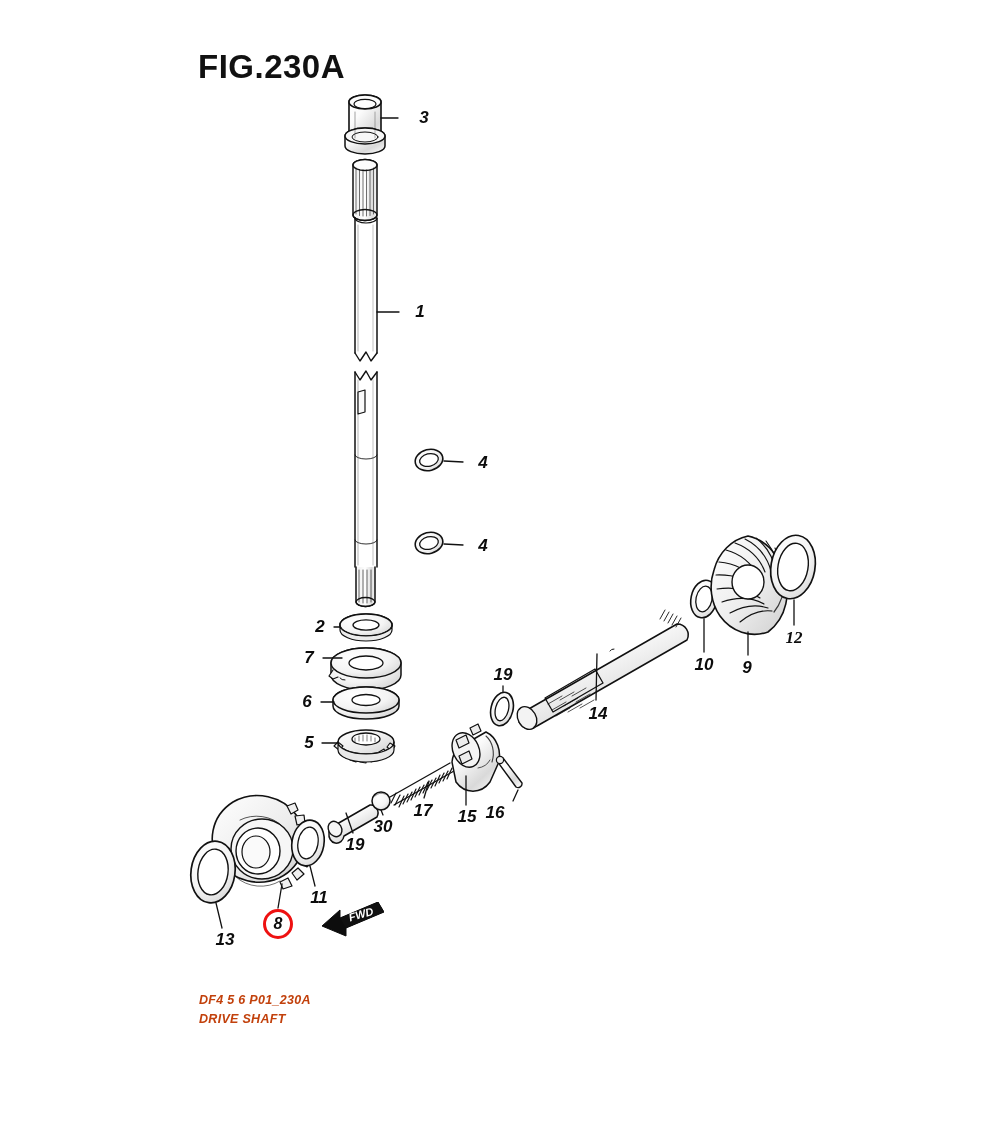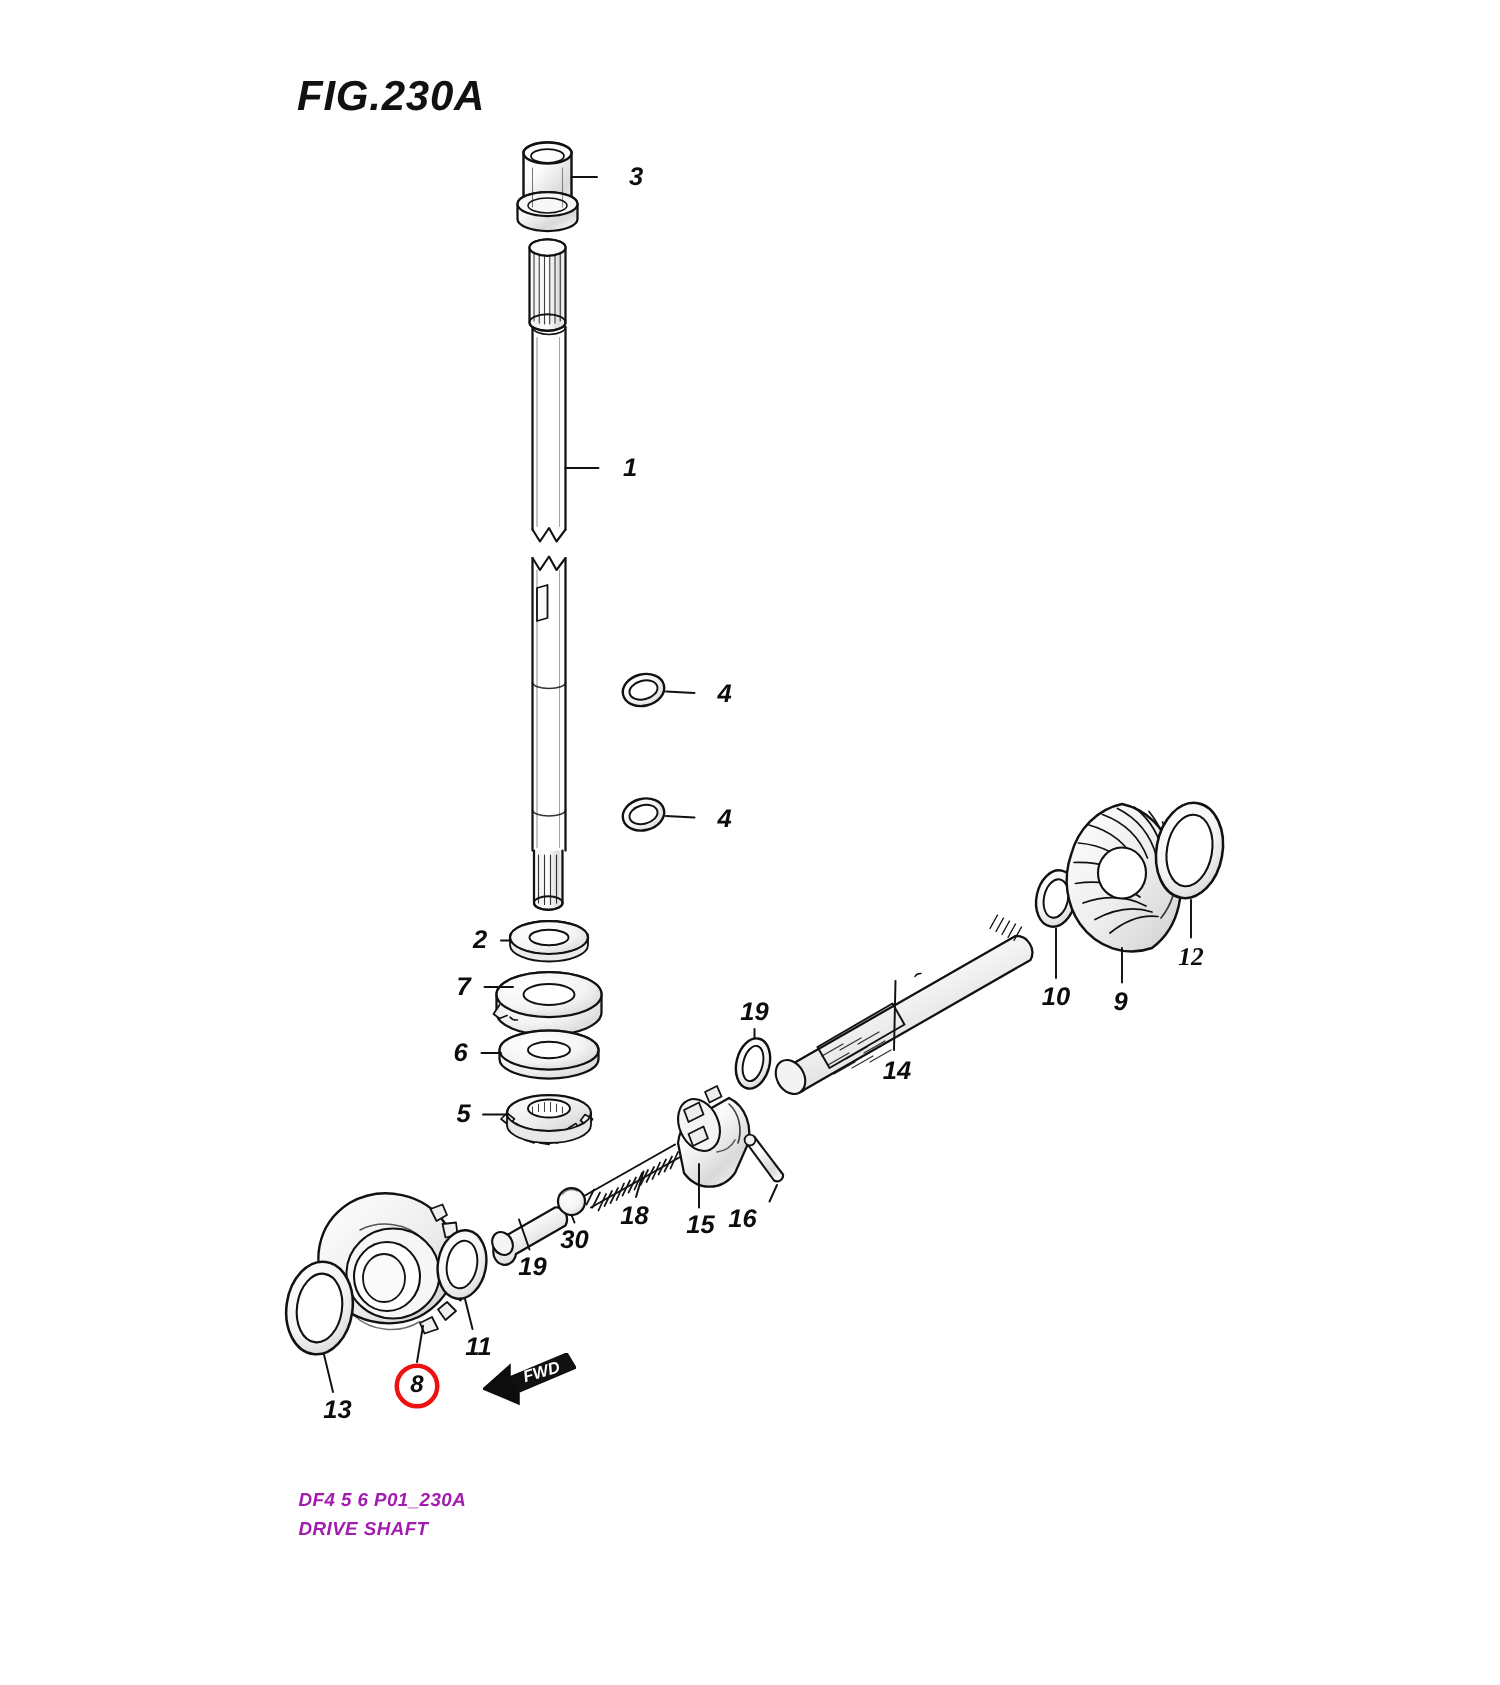--- a/index.html
+++ b/index.html
@@ -23,37 +23,36 @@
     position: absolute;
     left: 0;
     top: 0;
     width: 1000px;
     height: 1123px;
   }
   .fig-title {
     position: absolute;
     left: 198px;
     top: 48px;
-    font-size: 28px;
-    font-style: italic;
+    font-size: 33px;
     font-weight: 700;
     letter-spacing: 0.5px;
     color: #111111;
     font-family: "Liberation Sans", sans-serif;
     white-space: nowrap;
   }
   .caption-block {
     position: absolute;
     left: 199px;
     top: 991px;
     font-family: "Liberation Sans", sans-serif;
     font-style: italic;
     font-size: 12.5px;
     font-weight: 600;
-    color: #a21caf;
+    color: #c2410c;
     line-height: 19px;
     letter-spacing: 0.3px;
     white-space: nowrap;
   }
   .callout {
     position: absolute;
     font-family: "Liberation Sans", sans-serif;
     font-style: italic;
     font-weight: 700;
     font-size: 17px;
@@ -406,21 +405,21 @@
       <div class="callout" style="left: 424px; top: 118px;">3</div>
       <div class="callout" style="left: 420px; top: 312px;">1</div>
       <div class="callout" style="left: 483px; top: 463px;">4</div>
       <div class="callout" style="left: 483px; top: 546px;">4</div>
       <div class="callout" style="left: 320px; top: 627px;">2</div>
       <div class="callout" style="left: 309px; top: 658px;">7</div>
       <div class="callout" style="left: 307px; top: 702px;">6</div>
       <div class="callout" style="left: 309px; top: 743px;">5</div>
       <div class="callout" style="left: 355px; top: 845px;">19</div>
       <div class="callout" style="left: 383px; top: 827px;">30</div>
-      <div class="callout" style="left: 423px; top: 811px;">18</div>
+      <div class="callout" style="left: 423px; top: 811px;">17</div>
       <div class="callout" style="left: 467px; top: 817px;">15</div>
       <div class="callout" style="left: 503px; top: 675px;">19</div>
       <div class="callout" style="left: 495px; top: 813px;">16</div>
       <div class="callout" style="left: 598px; top: 714px;">14</div>
       <div class="callout" style="left: 704px; top: 665px;">10</div>
       <div class="callout" style="left: 747px; top: 668px;">9</div>
       <div class="callout" style="left: 794px; top: 638px; font-family: Liberation Serif, serif;">12</div>
       <div class="callout" style="left: 319px; top: 898px;">11</div>
       <div class="callout highlighted" style="left: 278px; top: 924px;">8</div>
       <div class="callout" style="left: 225px; top: 940px;">13</div>

